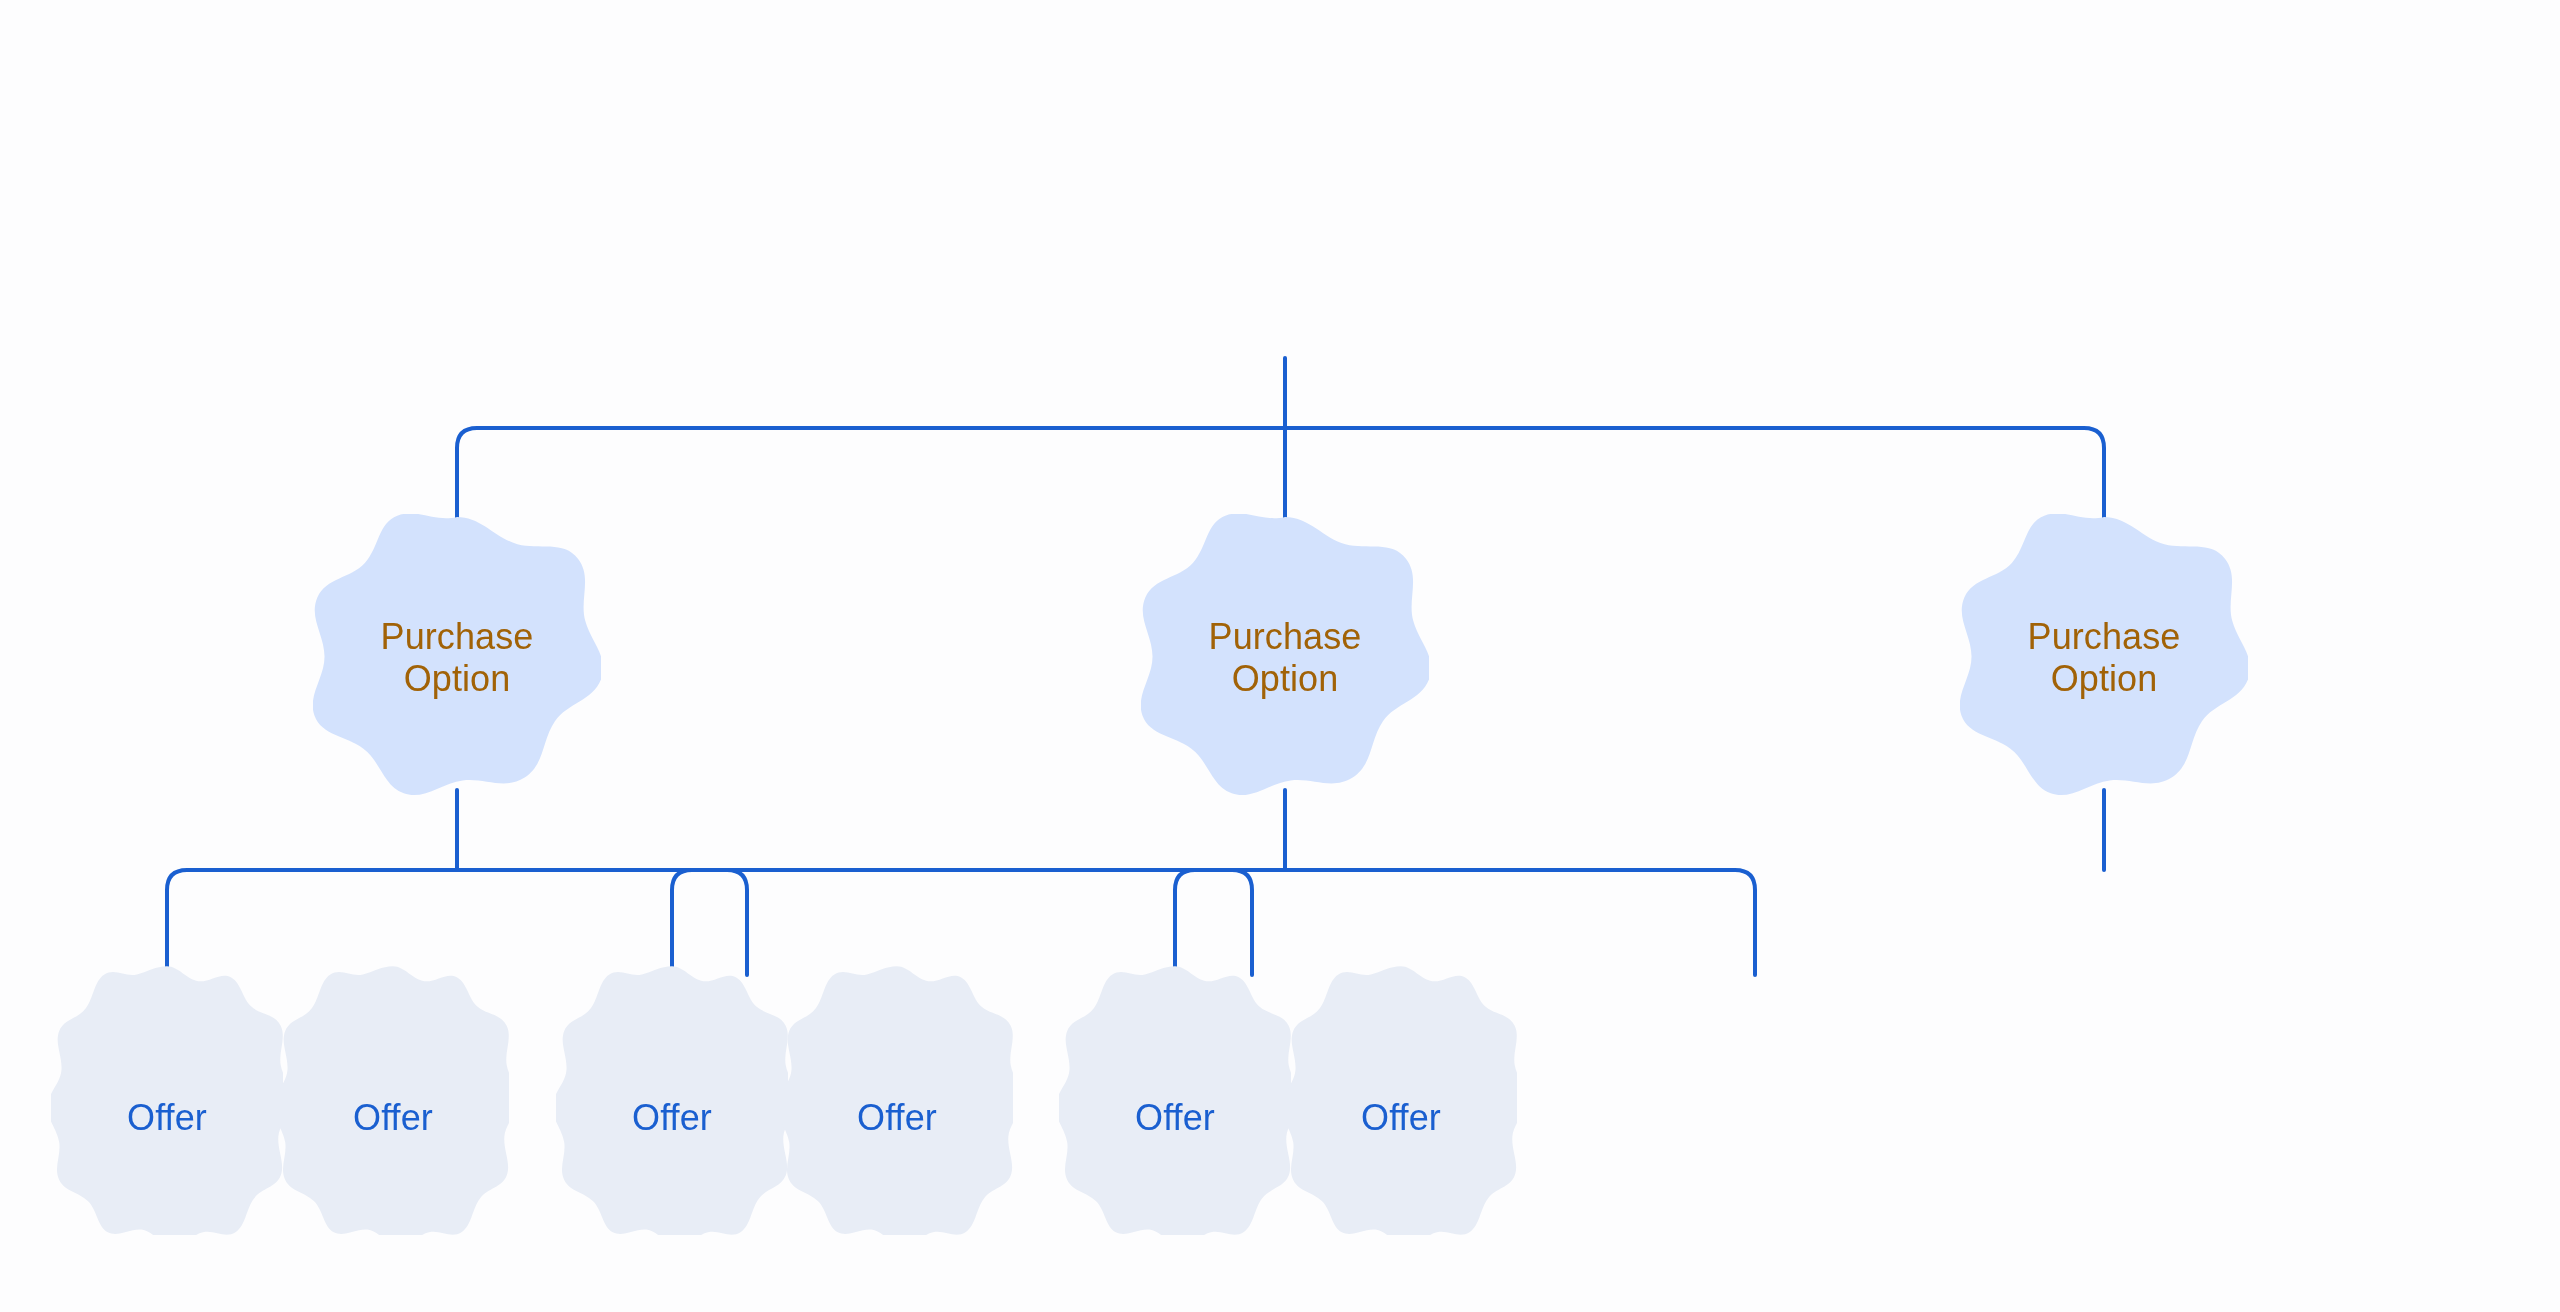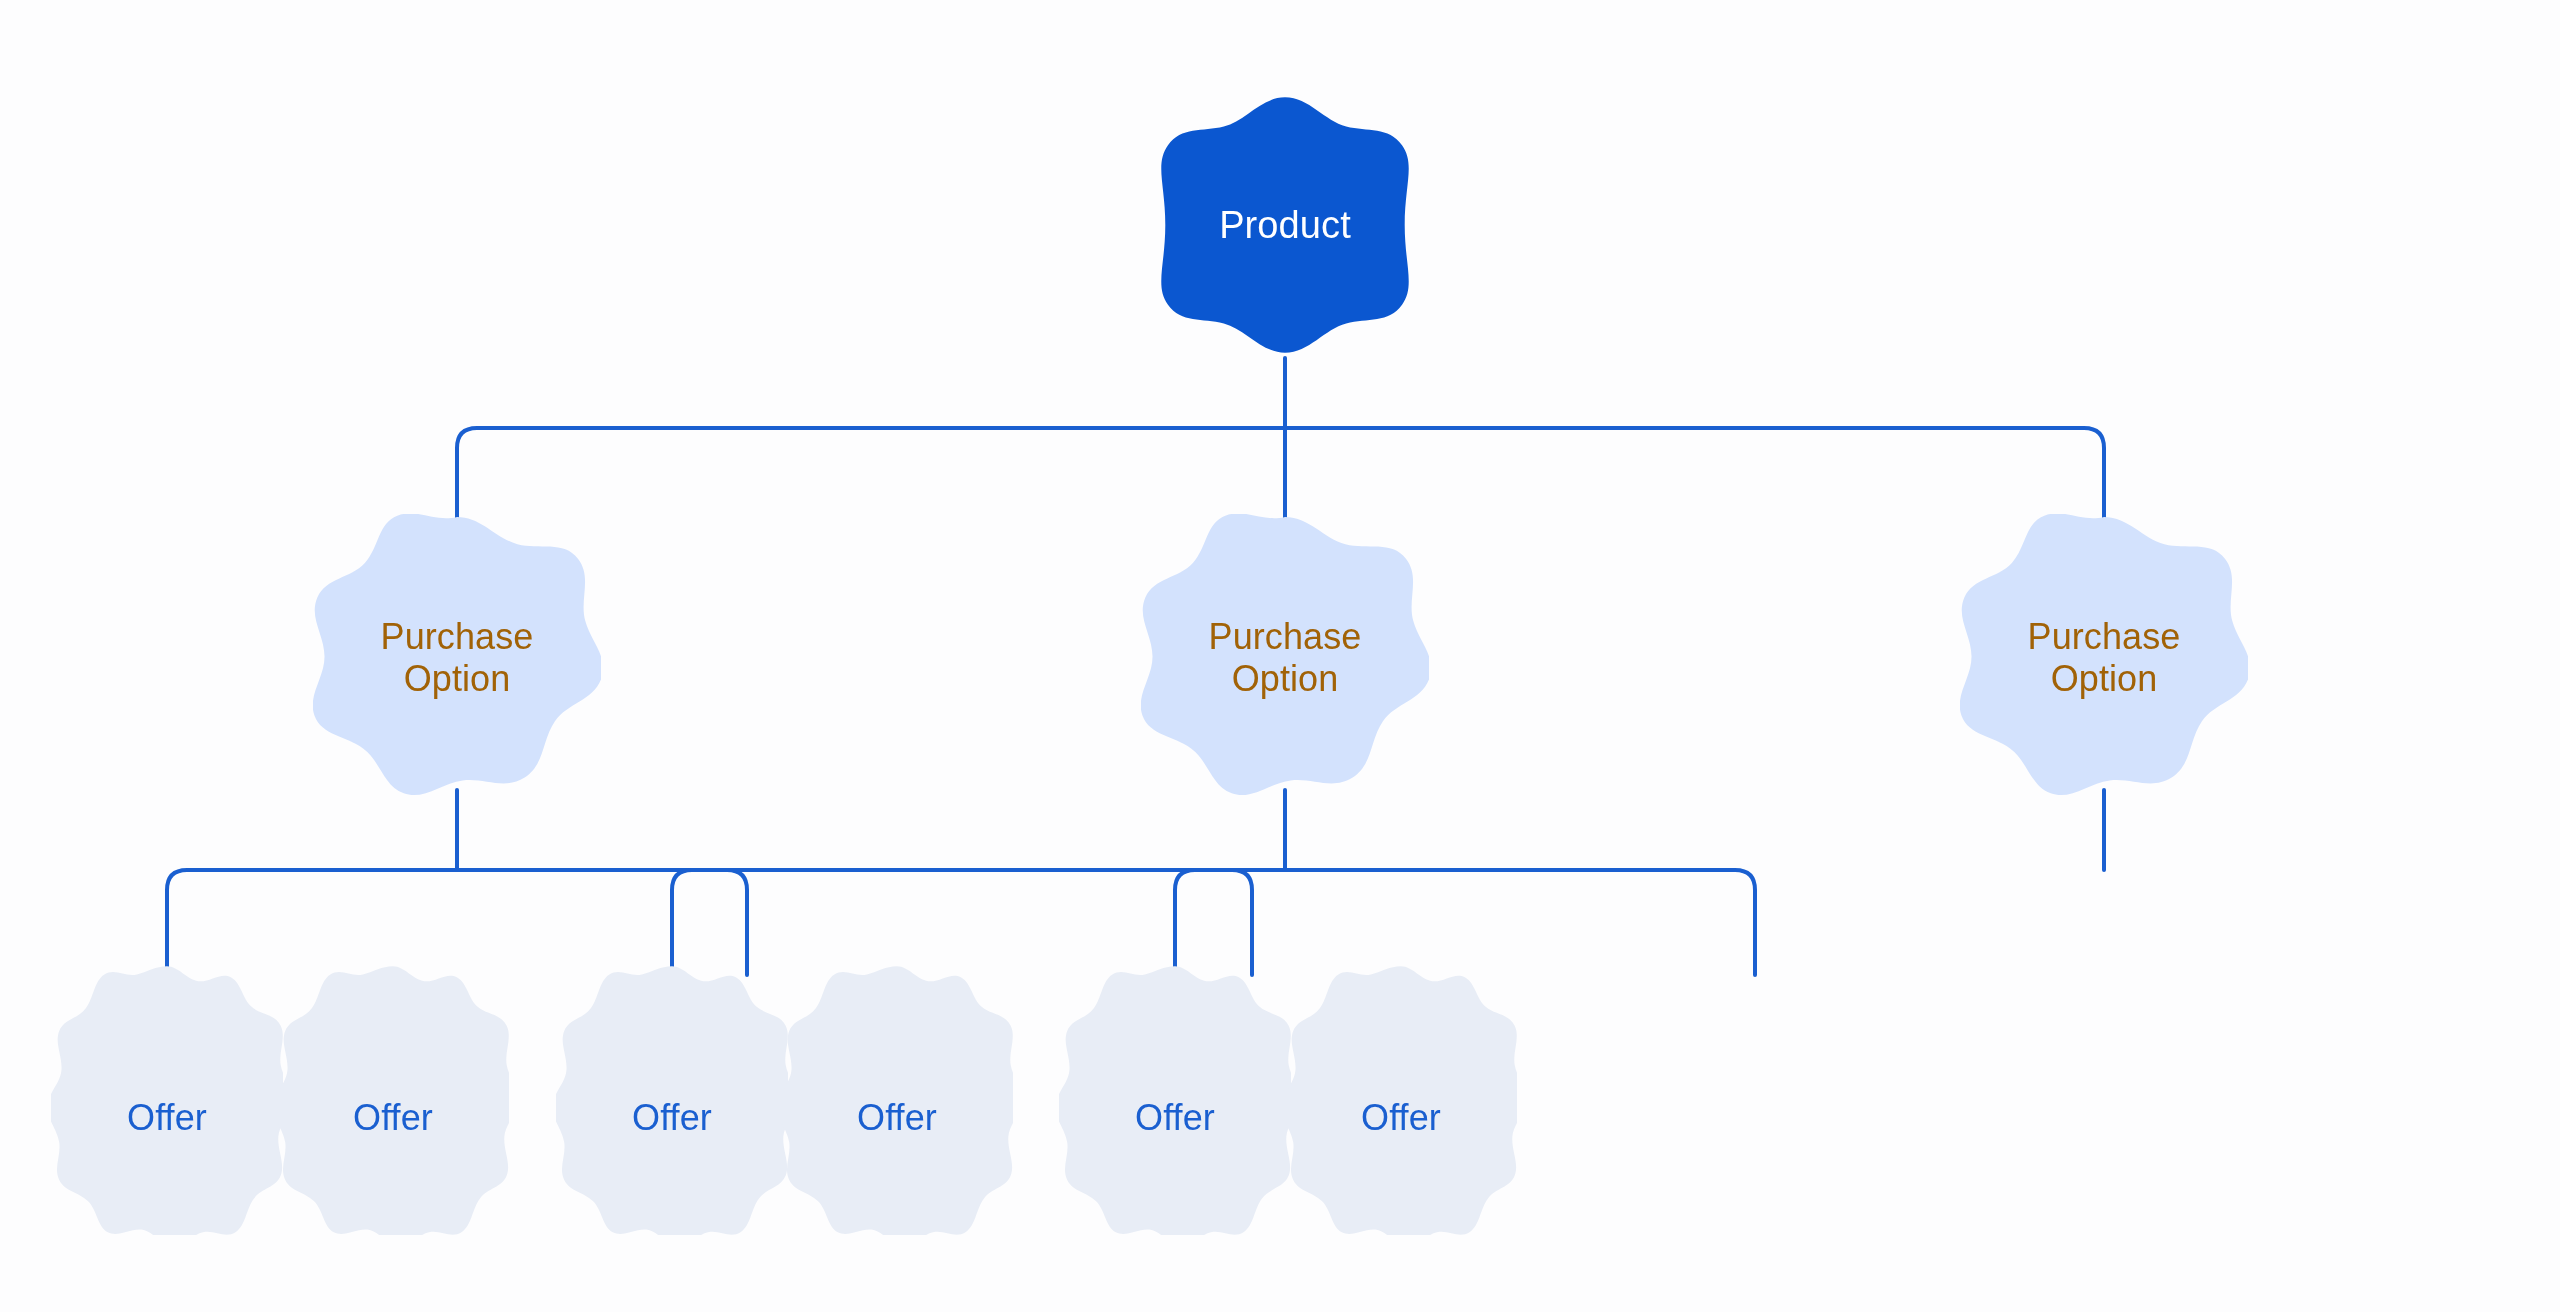--- a/index.html
+++ b/index.html
@@ -113,38 +113,20 @@
       <path d="M167,975 L167,890 Q167,870 187,870 L727,870 Q747,870 747,890 L747,975"></path>
 
       <path d="M1285,790 L1285,870"></path>
       <path d="M672,975 L672,890 Q672,870 692,870 L1232,870 Q1252,870 1252,890 L1252,975"></path>
 
       <path d="M2104,790 L2104,870"></path>
       <path d="M1175,975 L1175,890 Q1175,870 1195,870 L1735,870 Q1755,870 1755,890 L1755,975"></path>
     </g>
   </svg>
 
-  <div class="node node-root">
-    <svg class="blob" viewBox="0 0 200 200" preserveAspectRatio="none">
-      <path fill="#0b57d0" d="M100,4
-               C118,4 130,22 146,26
-               C162,30 178,26 188,40
-               C198,54 190,70 190,100
-               C190,130 198,146 188,160
-               C178,174 162,170 146,174
-               C130,178 118,196 100,196
-               C82,196 70,178 54,174
-               C38,170 22,174 12,160
-               C2,146 10,130 10,100
-               C10,70 2,54 12,40
-               C22,26 38,30 54,26
-               C70,22 82,4 100,4 Z"></path>
-    </svg>
-    <span class="node-label">Product</span>
-  </div>
 
   <div class="node node-po po-0">
     <svg class="blob" viewBox="0 0 200 200" preserveAspectRatio="none">
       <path fill="#d3e2fd" d="M100,2
                C117,2 127,17 142,21
                C157,25 174,18 184,31
                C194,44 185,59 189,74
                C193,89 206,100 200,115
                C194,130 177,131 168,144
                C159,157 161,174 147,183

